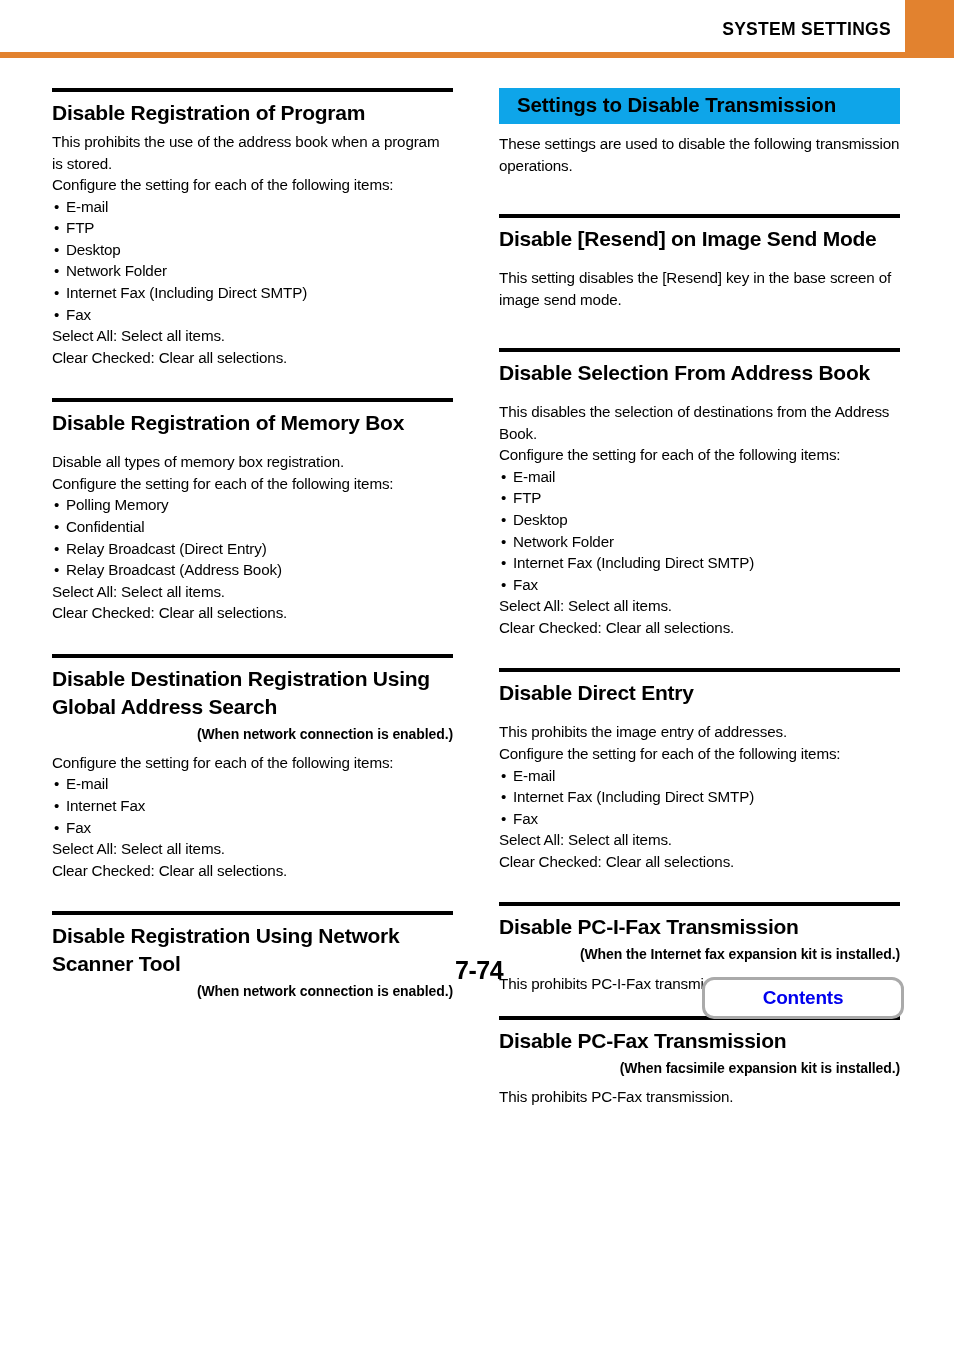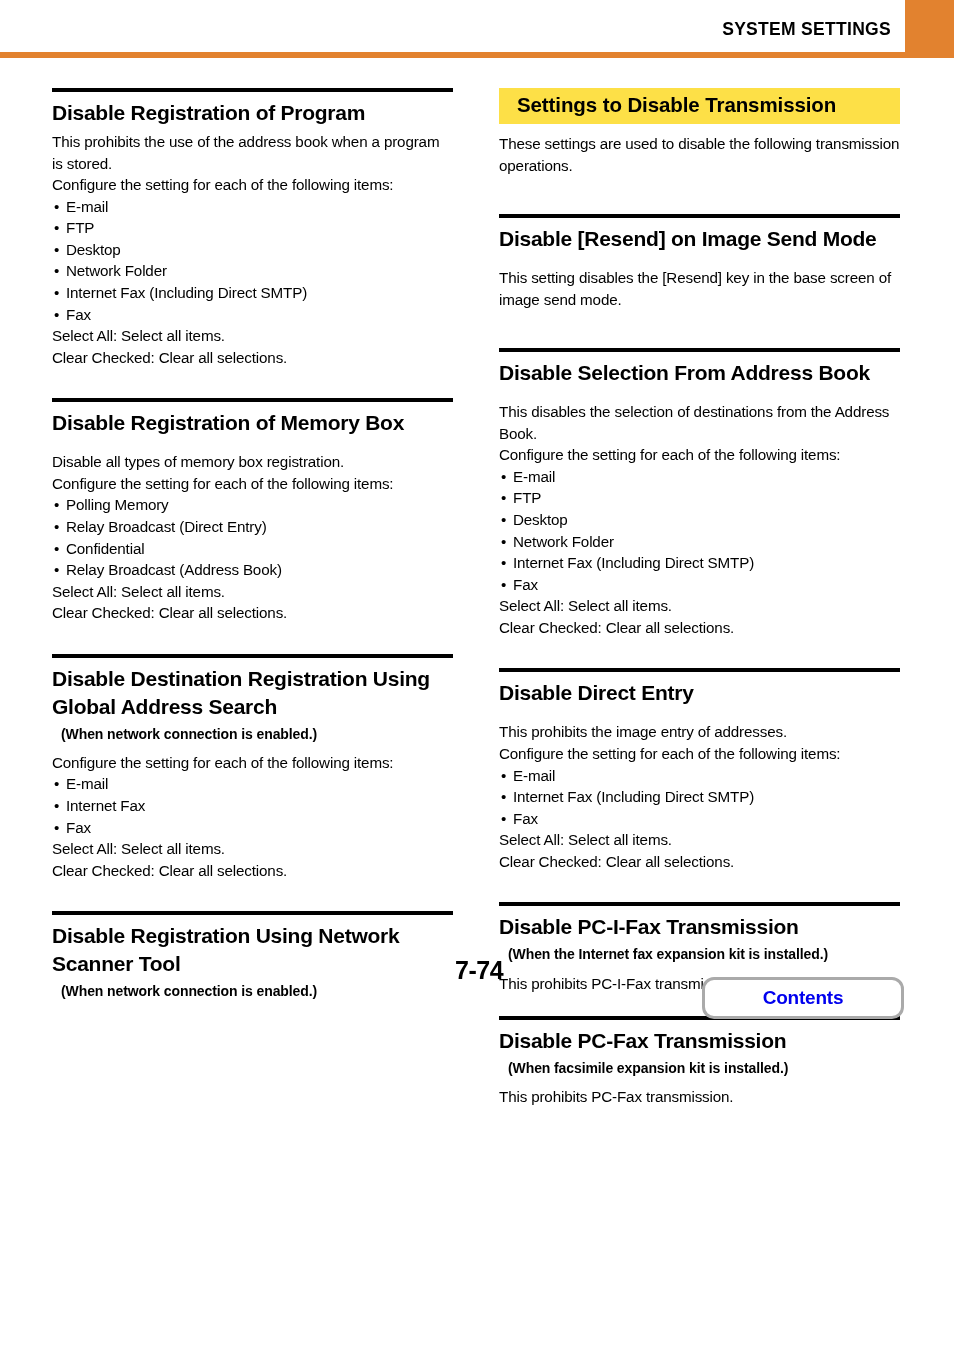--- a/index.html
+++ b/index.html
@@ -72,21 +72,21 @@
   
   .rule {
     width: 401px;
     height: 4px;
     background: #000;
     margin-bottom: 7px;
   }
 
   .banner {
     width: 401px;
-    background: #fde047;
+    background: #0ea5e9;
     padding: 6px 12px 7px 18px;
     margin-bottom: 9px;
   }
   .banner-text {
     font-size: 20.5px;
     font-weight: bold;
     line-height: 1.12;
     letter-spacing: -0.1px;
   }
 
@@ -97,20 +97,21 @@
     letter-spacing: -0.25px;
     margin: 0 0 4px 0;
   }
 
   .sec-sub {
     font-size: 14px;
     font-weight: bold;
     line-height: 1.3;
     margin: 0 0 9px 9px;
     letter-spacing: -0.1px;
+    text-align: right;
   }
 
   p.body {
     font-size: 15.2px;
     line-height: 1.42;
     letter-spacing: -0.15px;
     margin: 0;
   }
 
   ul.bullets {
@@ -209,22 +210,22 @@
       <div class="gap-lg"></div>
 
       <div class="section">
         <div class="rule"></div>
         <h2 class="sec-title">Disable Registration of Memory Box</h2>
         <div class="gap-sm"></div>
         <p class="body">Disable all types of memory box registration.</p>
         <p class="body">Configure the setting for each of the following items:</p>
         <ul class="bullets">
           <li>Polling Memory</li>
+          <li>Confidential</li>
           <li>Relay Broadcast (Direct Entry)</li>
-          <li>Confidential</li>
           <li>Relay Broadcast (Address Book)</li>
         </ul>
         <p class="body">Select All: Select all items.</p>
         <p class="body">Clear Checked: Clear all selections.</p>
       </div>
 
       <div class="gap-lg"></div>
 
       <div class="section">
         <div class="rule"></div>

